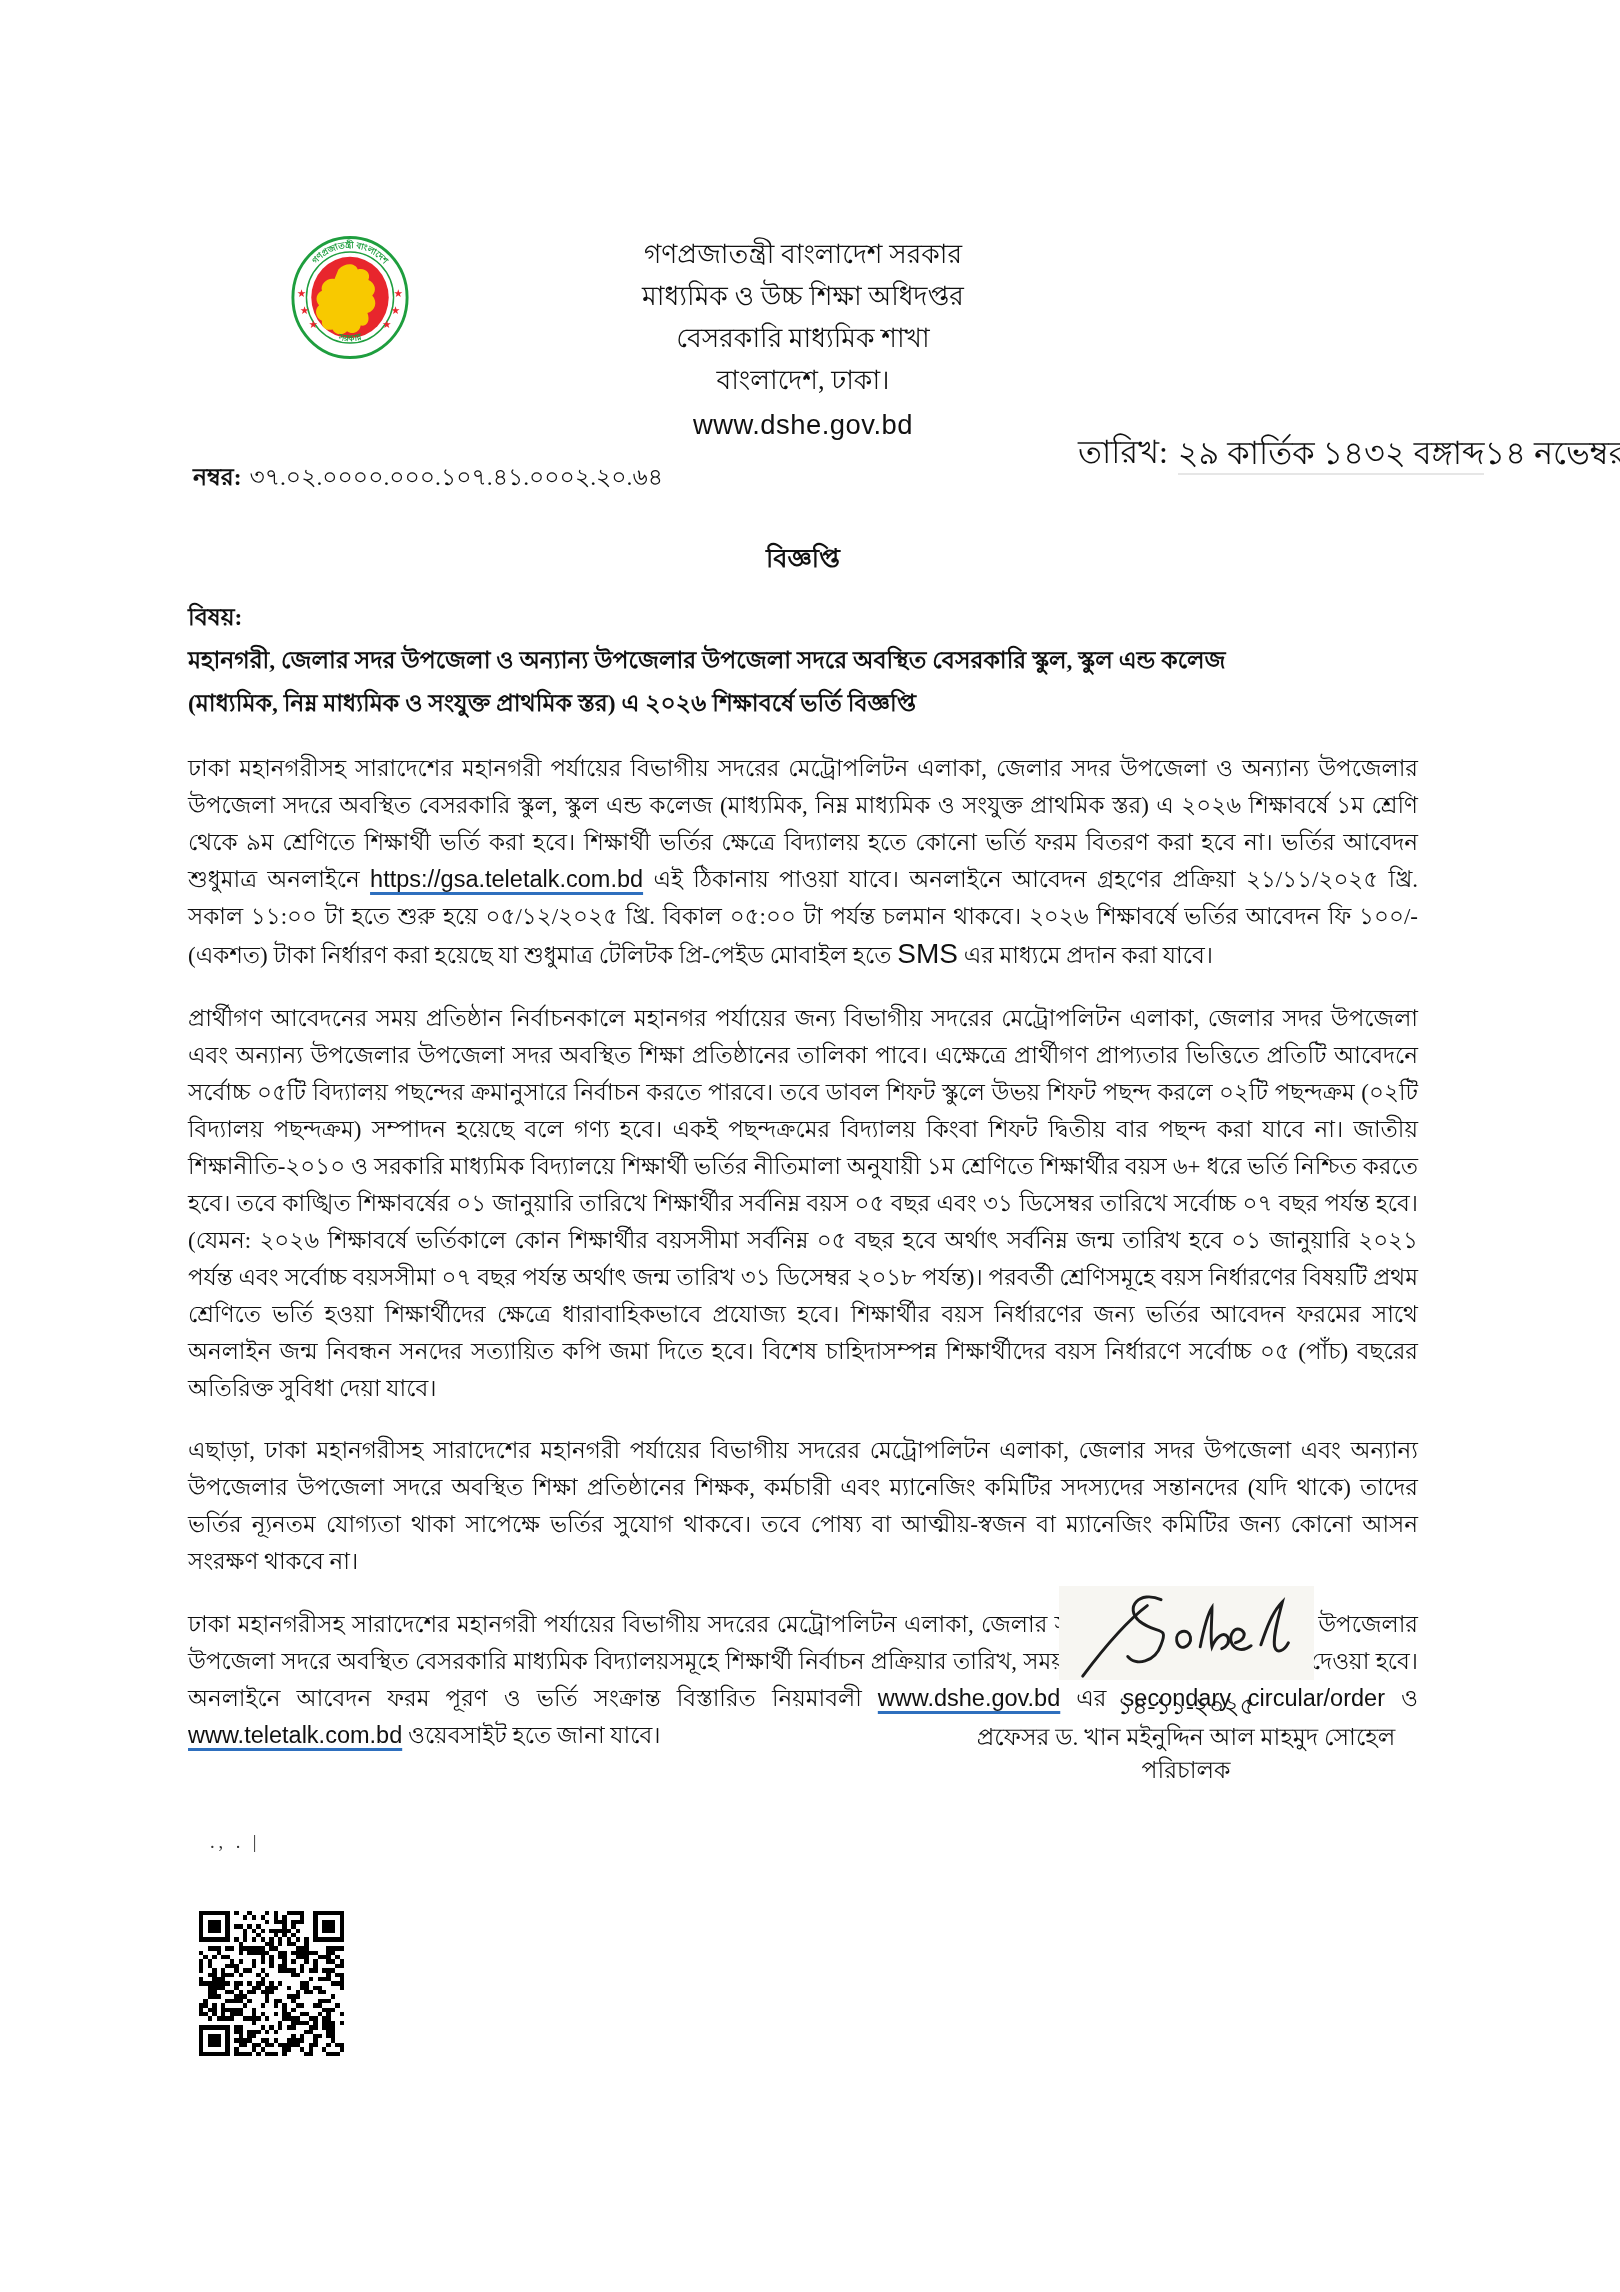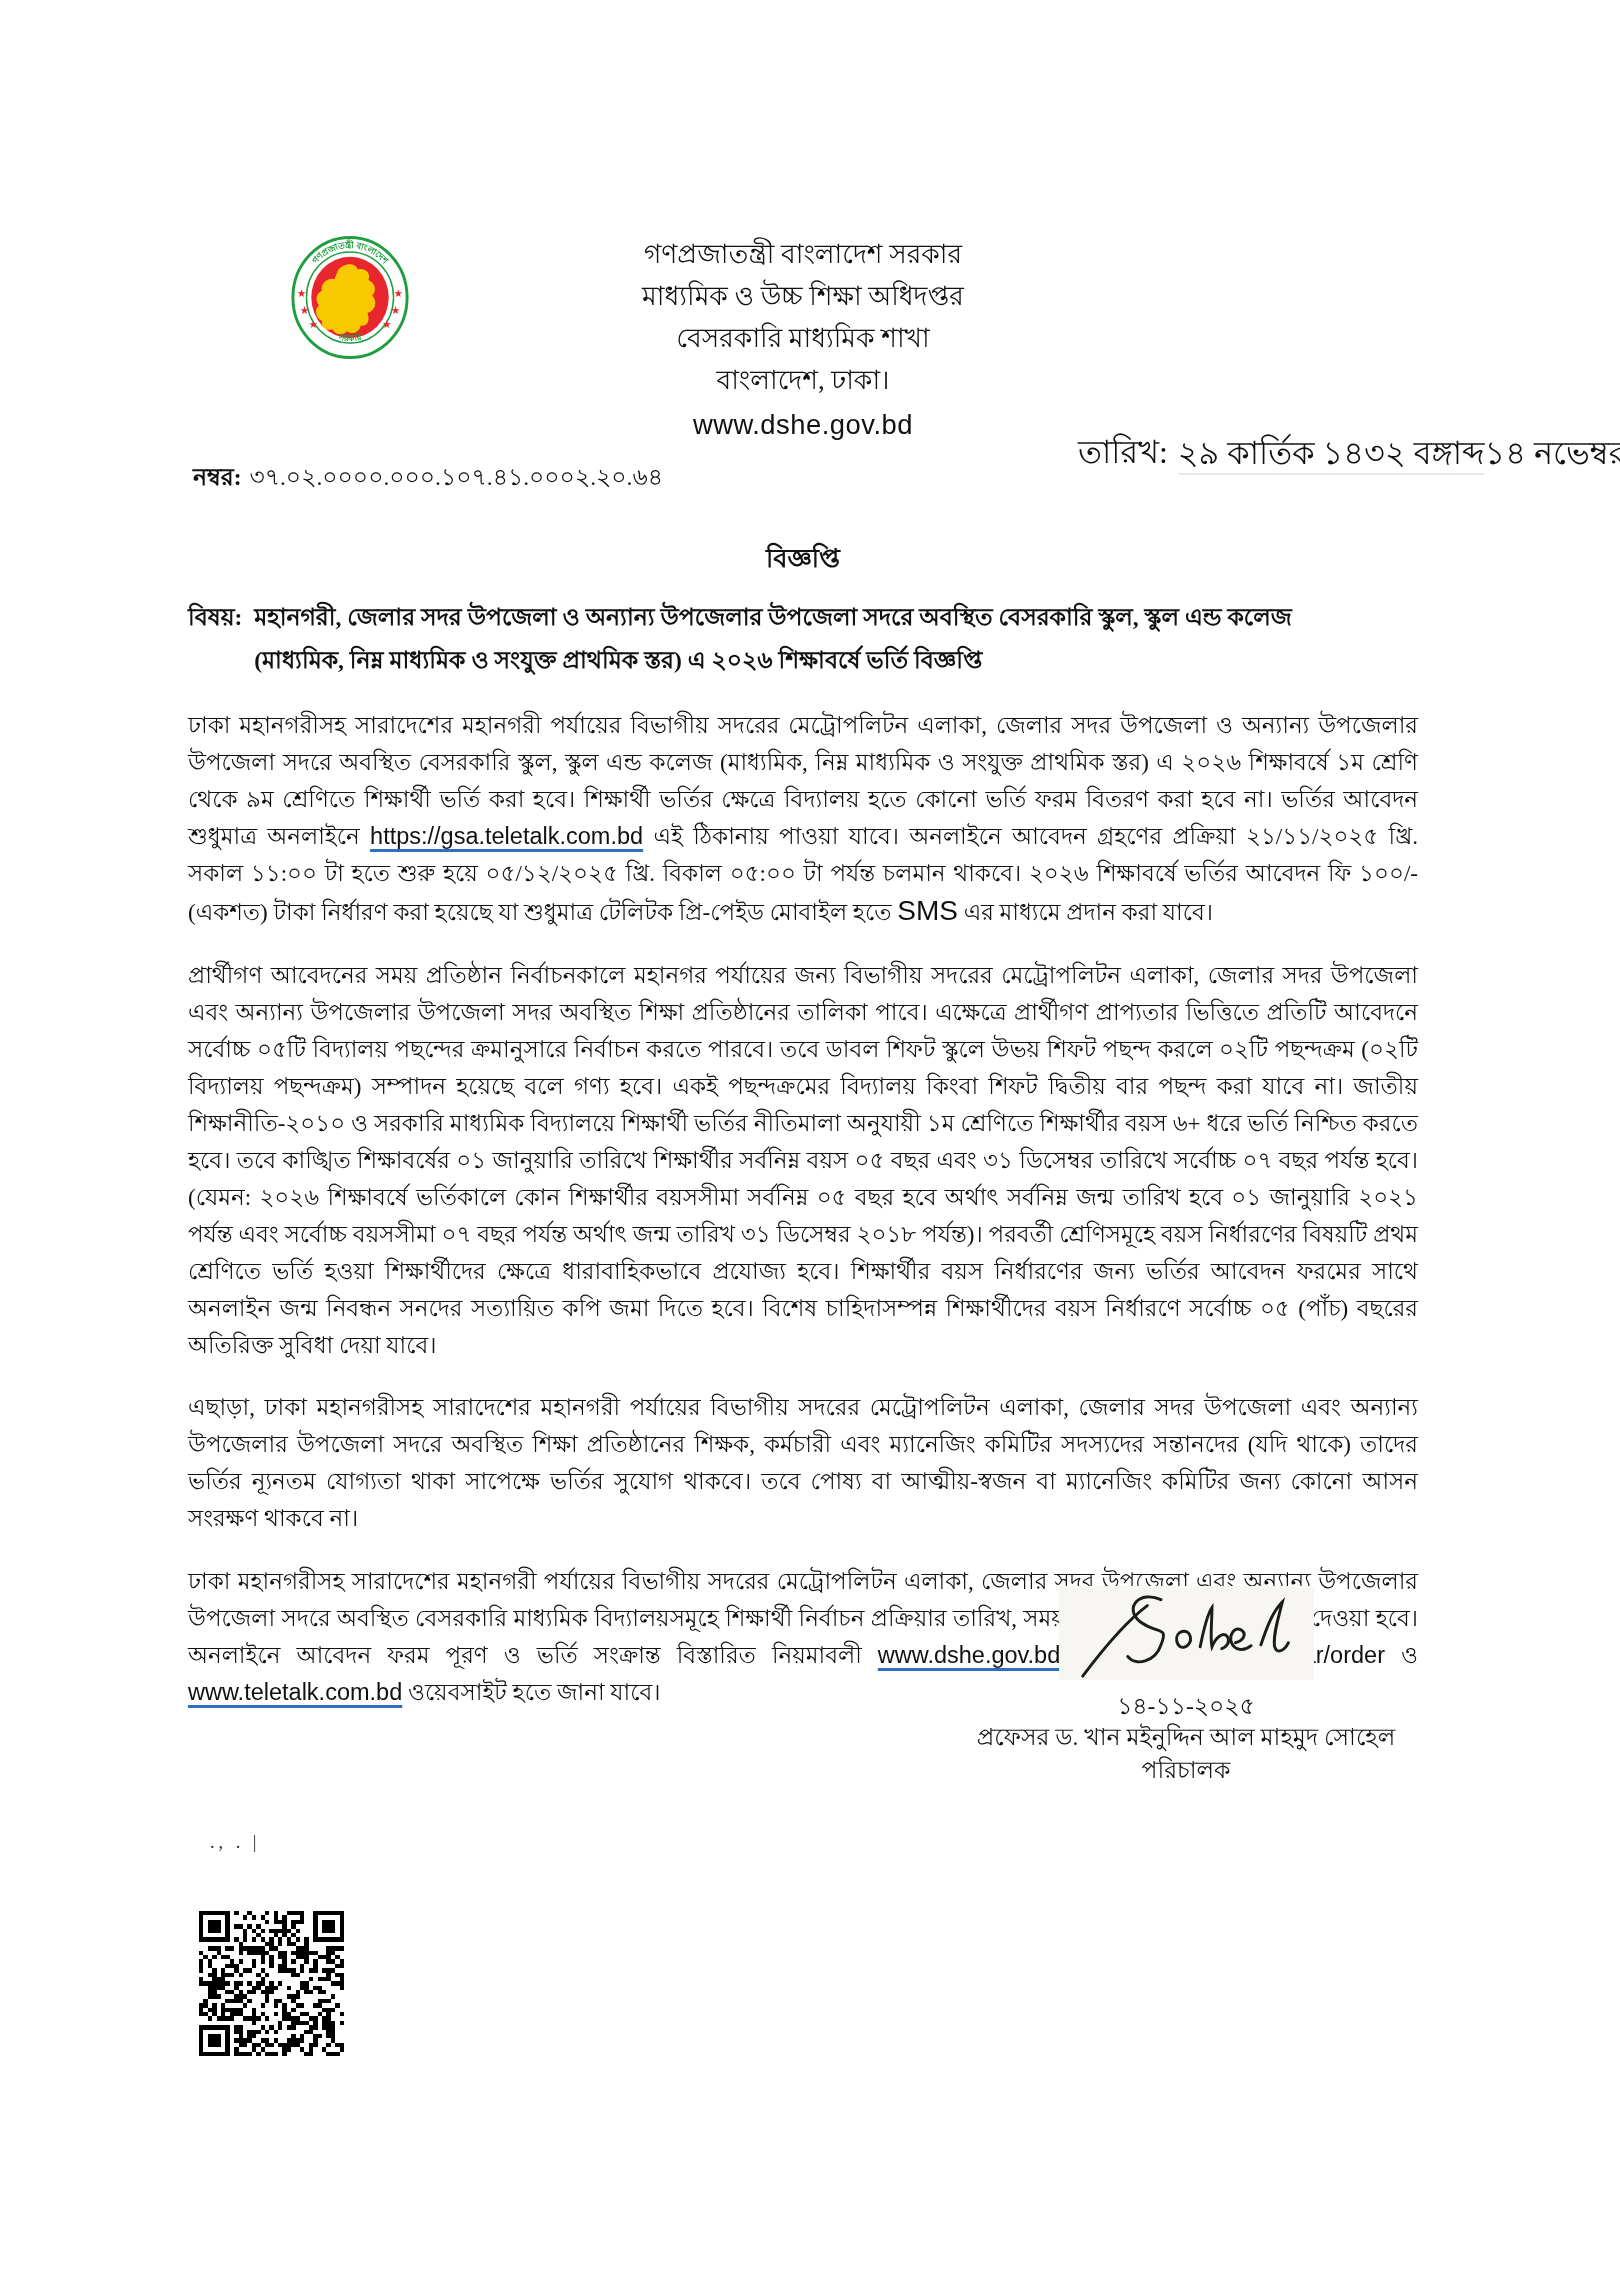--- a/index.html
+++ b/index.html
@@ -30,21 +30,21 @@
     position:absolute;top:427px;left:1078px;width:340px;
     display:flex;align-items:center;font-size:32px;
   }
   .dateblock .dlbl{margin-right:9.8px;white-space:nowrap;}
   .dateblock .dates{display:flex;flex-direction:row;}
   .dateblock .d1{line-height:39px;border-bottom:2px solid #e6e6e6;white-space:nowrap;}
   .dateblock .d2{line-height:39px;white-space:nowrap;}
   
   .content{position:absolute;left:188px;top:539px;width:1230px;}
   .title{text-align:center;font-weight:bold;font-size:25.5px;margin:0 0 13.7px 0;}
-  .subject{display:flex;font-weight:bold;font-size:23.5px;line-height:43px;}
+  .subject{display:flex;font-weight:bold;font-size:23.5px;line-height:43px;flex-direction:column;}
   .subject .slbl{margin-right:11.8px;white-space:nowrap;}
   .subject .sline{white-space:nowrap;}
   .para{
     margin:25.5px 0 0 0;font-size:23px;line-height:37px;
     text-align:justify;
   }
   .b{font-weight:normal;}
   .u{
     text-decoration:underline;
     text-decoration-color:#2e6fbe;

